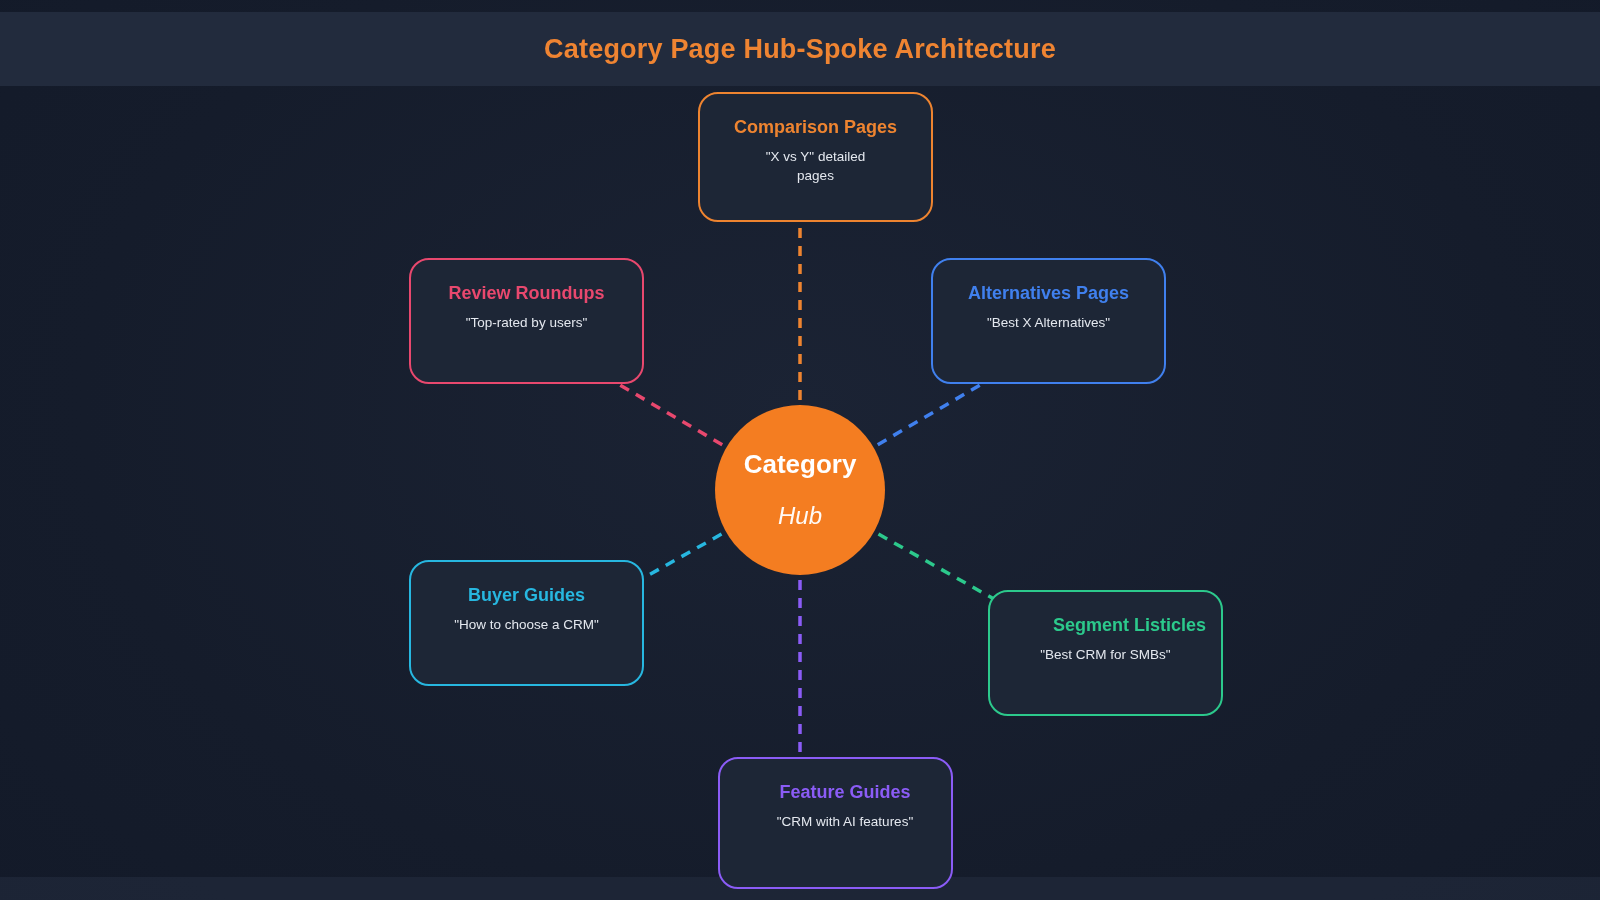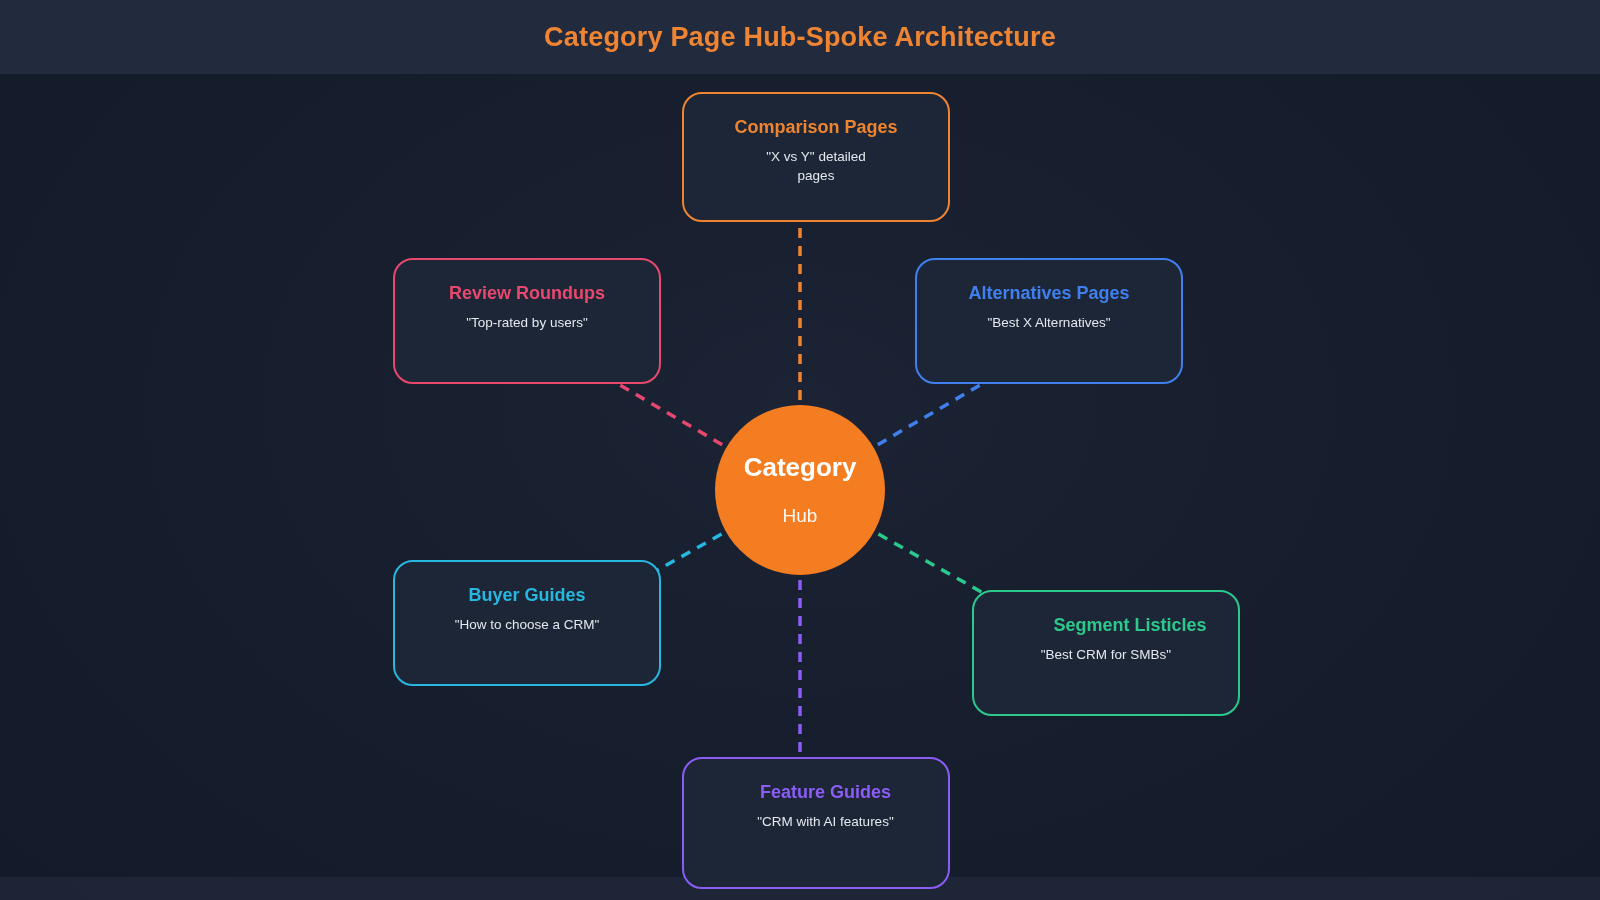--- a/index.html
+++ b/index.html
@@ -10,21 +10,21 @@
   }
   .stage {
     position: relative;
     width: 1600px;
     height: 900px;
     overflow: hidden;
     background: radial-gradient(1300px 900px at 50% 45%, #1b2334 0%, #151c2b 55%, #121928 100%);
   }
   .header-bar {
     position: absolute;
-    left: 0; top: 0;
+    left: 0; top: 12px;
     width: 1600px;
     height: 74px;
     background: #222b3d;
     display: flex;
     align-items: center;
     justify-content: center;
     z-index: 3;
   }
   .header-title {
     font-size: 27px;
@@ -67,53 +67,55 @@
     gap: 16px;
   }
   .hub-title {
     color: #ffffff;
     font-size: 26px;
     font-weight: bold;
     line-height: 1.1;
   }
   .hub-subtitle {
     color: rgba(255,255,255,0.96);
-    font-size: 19px;
+    font-size: 24px;
     margin-top: 7px;
+    font-style: italic;
   }
   .spoke-box {
     position: absolute;
-    width: 268px;
+    width: 235px;
     background: #1d2636;
     border-style: solid;
     border-width: 2px;
     border-radius: 20px;
     box-sizing: border-box;
     padding-top: 23px;
     text-align: center;
     z-index: 2;
+    margin-left: 16px;
   }
   .spoke-title {
     font-size: 18px;
     font-weight: bold;
     margin-bottom: 9px;
   }
   .spoke-subtitle {
     color: #e4e8ef;
     font-size: 13.5px;
     line-height: 19px;
     margin: 0 auto;
   }
   .spoke-subtitle.narrow { max-width: 130px; }
   #box-comparison   { left: 682px; top: 92px;  height: 130px; }
   #box-review       { left: 393px; top: 258px; height: 126px; }
   #box-alternatives { left: 915px; top: 258px; height: 126px; }
   #box-buyer        { left: 393px; top: 560px; height: 126px; }
   #box-segment      { left: 972px; top: 590px; height: 126px; }
-  #box-feature      { left: 682px; top: 757px; height: 132px; padding-left: 19px; }
+  #box-feature      { left: 702px; top: 757px; height: 132px; padding-left: 19px; }
 </style>
 </head>
 <body>
 
 <div class="stage">
 
   <div class="header-bar">
     <div class="header-title" style="color: rgb(239, 132, 50);">Category Page Hub-Spoke Architecture</div>
   </div>
 

